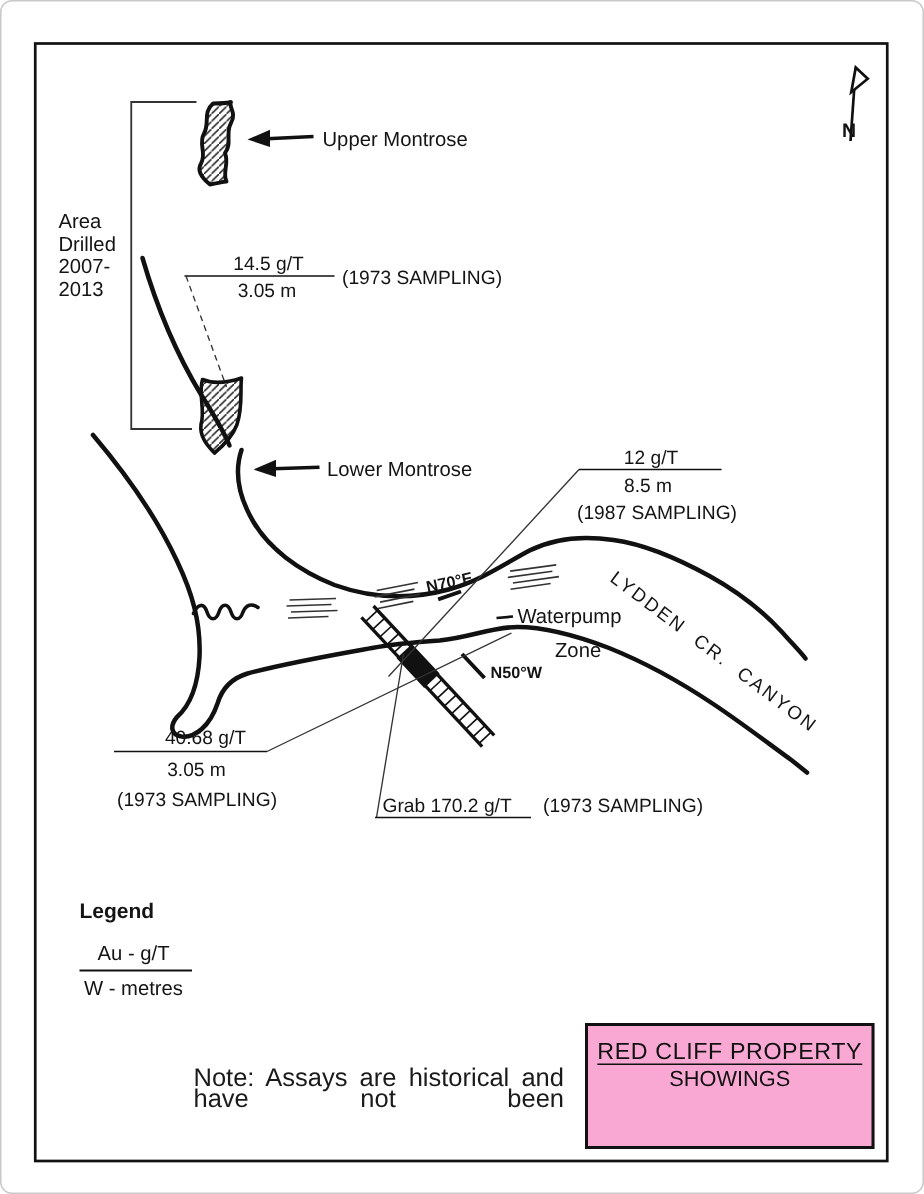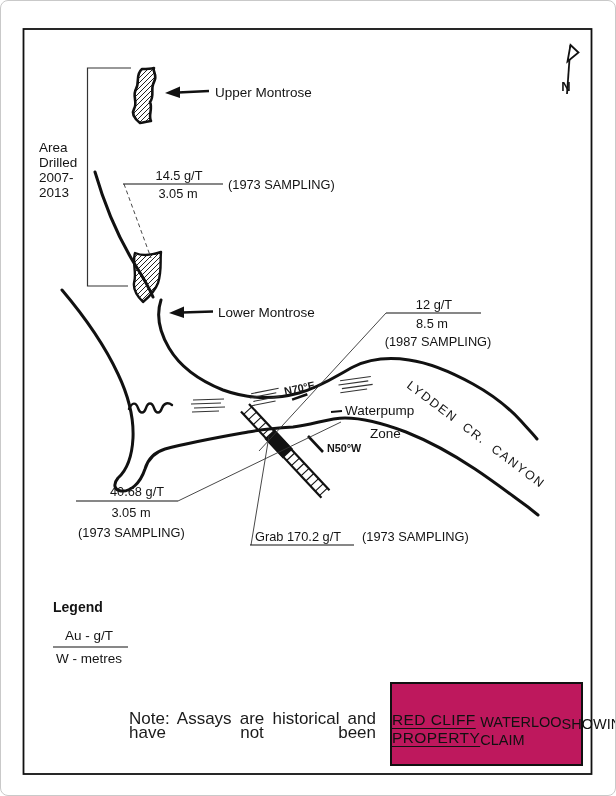--- a/index.html
+++ b/index.html
@@ -16,22 +16,22 @@
   .legend-title{font-size:14px;font-weight:bold;}
   .legend-item{font-size:13.5px;}
   .north-n{font-size:13px;font-weight:bold;}
   .note-block{
     position:absolute;left:128px;top:711px;width:247px;
     font-size:17px;line-height:14.2px;color:#1a1a1a;
   }
   .note-line{text-align:justify;text-align-last:justify;}
   .title-block{
     position:absolute;left:389px;top:681px;width:193px;height:84px;
-    border:2px solid #111;background:#be185d;box-sizing:border-box;
-    display:flex;flex-direction:row;align-items:center;
+    border:2px solid #111;background:#f9a8d4;box-sizing:border-box;
+    display:flex;flex-direction:column;align-items:center;
   }
   .title-property{
     margin-top:9px;font-size:15.5px;letter-spacing:.4px;
     text-decoration:underline;text-underline-offset:3px;
   }
   .title-claim{font-size:14.5px;line-height:18px;}
   .title-claim.first{margin-top:13px;}
 </style>
 </head>
 <body>
@@ -186,17 +186,16 @@
   </svg>
 
   
   <div class="note-block">
     <div class="note-line">Note: Assays are historical and have not been</div>
   </div>
 
   
   <div class="title-block">
     <div class="title-property">RED CLIFF PROPERTY</div>
-    <div class="title-claim first">WATERLOO CLAIM</div>
     <div class="title-claim">SHOWINGS</div>
   </div>
 
 </div>
 
 </body></html>

